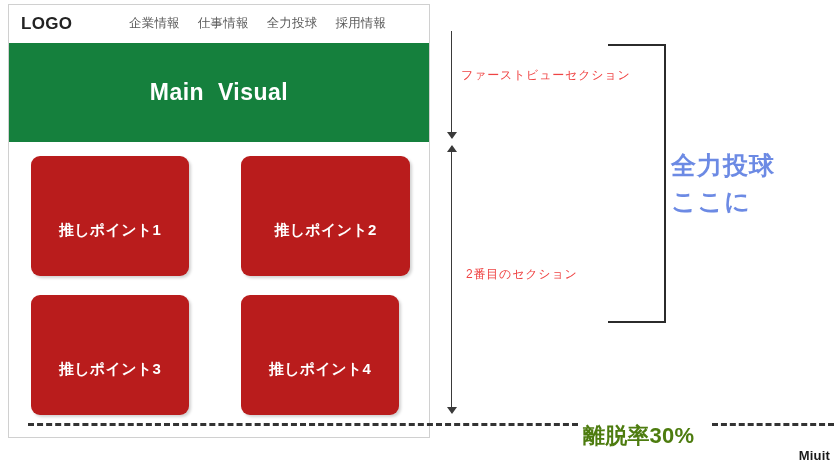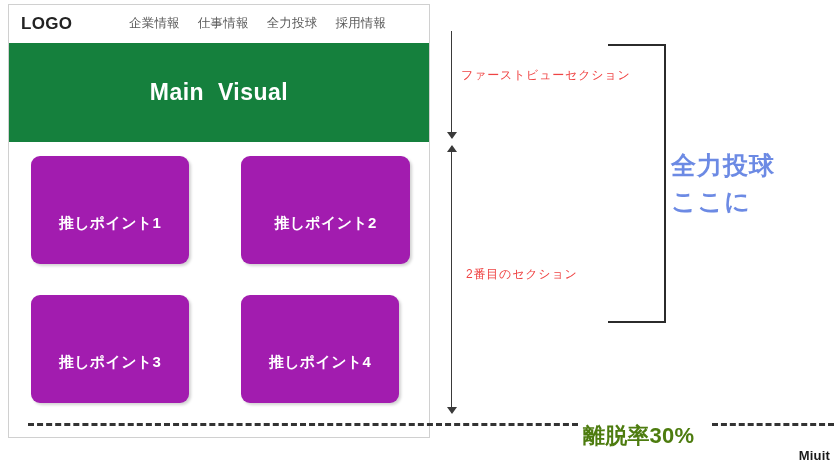--- a/index.html
+++ b/index.html
@@ -81,22 +81,22 @@
     font-size: 23px;
     font-weight: bold;
     letter-spacing: 0.5px;
     white-space: pre;
   }
 
   
   .point-card {
     position: absolute;
     width: 158px;
-    height: 108px;
-    background: #a21caf;
+    height: 120px;
+    background: #b91c1c;
     border-radius: 9px;
     box-shadow: 2px 2px 3px rgba(0,0,0,0.18);
   }
   .point-card-label {
     position: absolute;
     left: 0;
     right: 0;
     top: 62%;
     transform: translateY(-50%);
     text-align: center;

